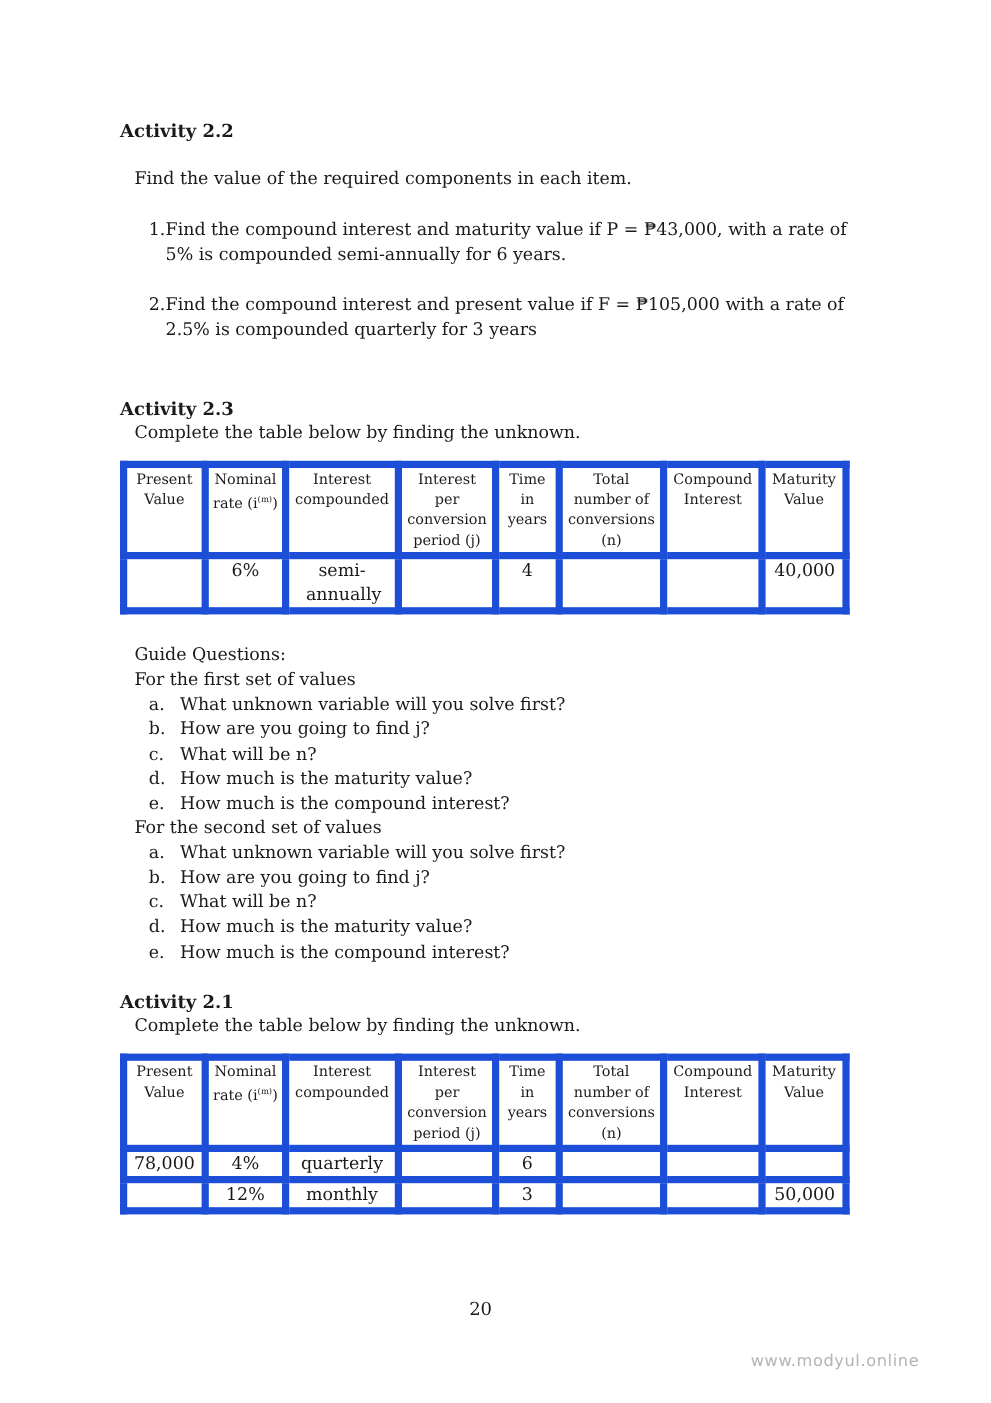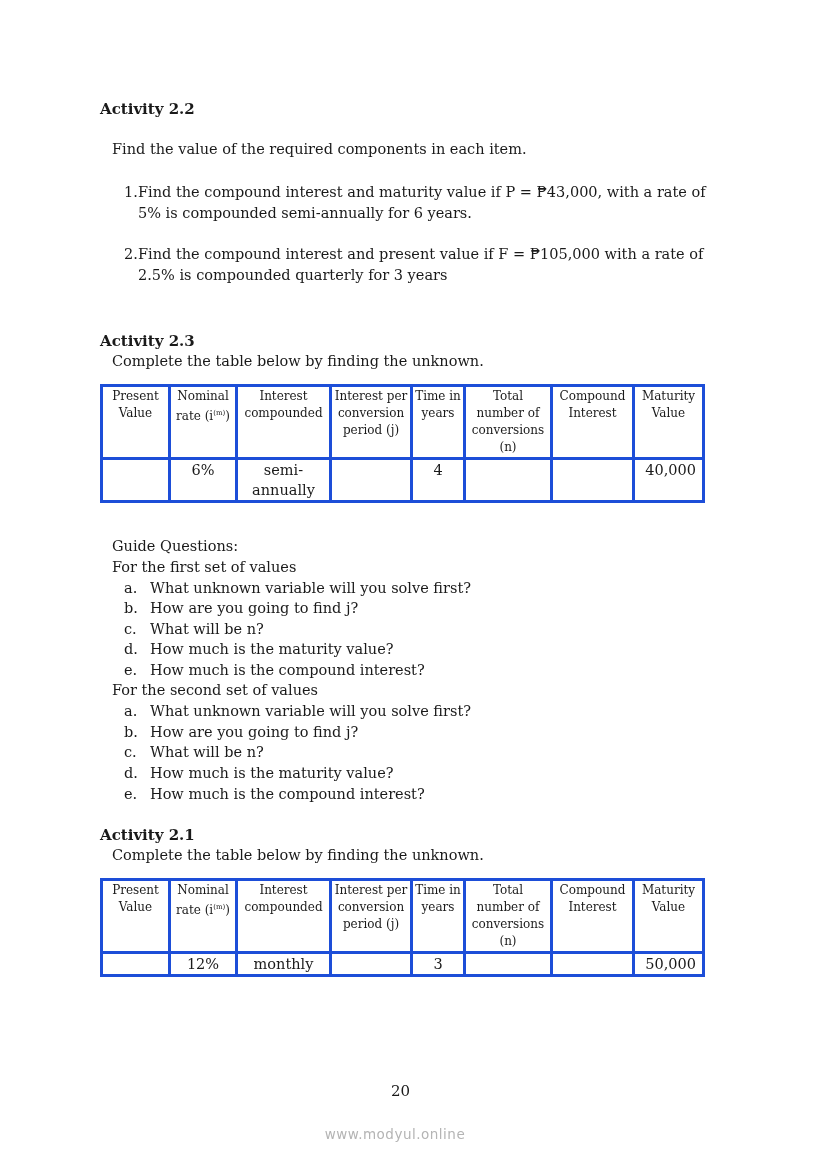--- a/index.html
+++ b/index.html
@@ -7,27 +7,27 @@
          font-family: "DejaVu Serif", "Liberation Serif", serif; color: #1a1a1a; }
   .abs { position: absolute; }
   .h { font-weight: bold; font-size: 15px; left: 100px; }
   .p { font-size: 14.5px; left: 112px; white-space: nowrap; }
   .num-item { left: 124px; font-size: 14.5px; width: 600px; line-height: 21px; }
   .num-item .n { position: absolute; left: 0; top: 0; }
   .num-item .t { margin-left: 14px; display: block; }
   .q { font-size: 14.5px; left: 124px; white-space: nowrap; }
   .q .l { display: inline-block; width: 26px; }
   table.act { position: absolute; left: 100px; width: 602px; border-collapse: collapse; table-layout: fixed; }
-  table.act th, table.act td { border: 3px solid #1d4ed8; text-align: center; padding: 0 2px; margin-left: 42px; }
+  table.act th, table.act td { border: 6px solid #1d4ed8; text-align: center; padding: 0 2px; margin-left: 42px; }
   table.act th { font-weight: normal; font-size: 12px; line-height: 17px; vertical-align: top; padding-top: 1px; padding-bottom: 1px; }
   table.act td { font-size: 14.5px; line-height: 20px; vertical-align: top; }
   table.act td.r { text-align: right; padding-right: 6px; }
   sup.s { font-size: 7px; vertical-align: super; }
   .pageno { left: 0; width: 801px; text-align: center; font-size: 15px; top: 1082px; }
-  .wm { left: 0; width: 766px; text-align: center; font-family: "DejaVu Sans", sans-serif; font-size: 13.5px; color: #b4b4b4; top: 1126px; letter-spacing: 0.5px; margin-left: 12px; }
+  .wm { left: 0; width: 766px; text-align: right; font-family: "DejaVu Sans", sans-serif; font-size: 13.5px; color: #b4b4b4; top: 1126px; letter-spacing: 0.5px; }
 </style>
 </head>
 <body>
 
 <div class="abs h" style="top:100px;">Activity 2.2</div>
 <div class="abs p" style="top:141px;">Find the value of the required components in each item.</div>
 
 <div class="abs num-item" style="top:182px;">
   <span class="n">1.</span>
   <span class="t">Find the compound interest and maturity value if P = ₱43,000, with a rate of 5% is compounded semi-annually for 6 years.</span>
@@ -108,20 +108,30 @@
     <th>Present Value</th>
     <th><span>Nominal rate (i</span><sup class="s">(m)</sup>)</th>
     <th>Interest compounded</th>
     <th>Interest per conversion period (j)</th>
     <th>Time in years</th>
     <th>Total number of conversions (n)</th>
     <th>Compound Interest</th>
     <th>Maturity Value</th>
   </tr>
   <tr>
+    <td>78,000</td>
+    <td>4%</td>
+    <td>quarterly</td>
+    <td></td>
+    <td>6</td>
+    <td></td>
+    <td></td>
+    <td class="r"></td>
+  </tr>
+  <tr>
     <td></td>
     <td>12%</td>
     <td>monthly</td>
     <td></td>
     <td>3</td>
     <td></td>
     <td></td>
     <td class="r">50,000</td>
   </tr>
 </tbody>

